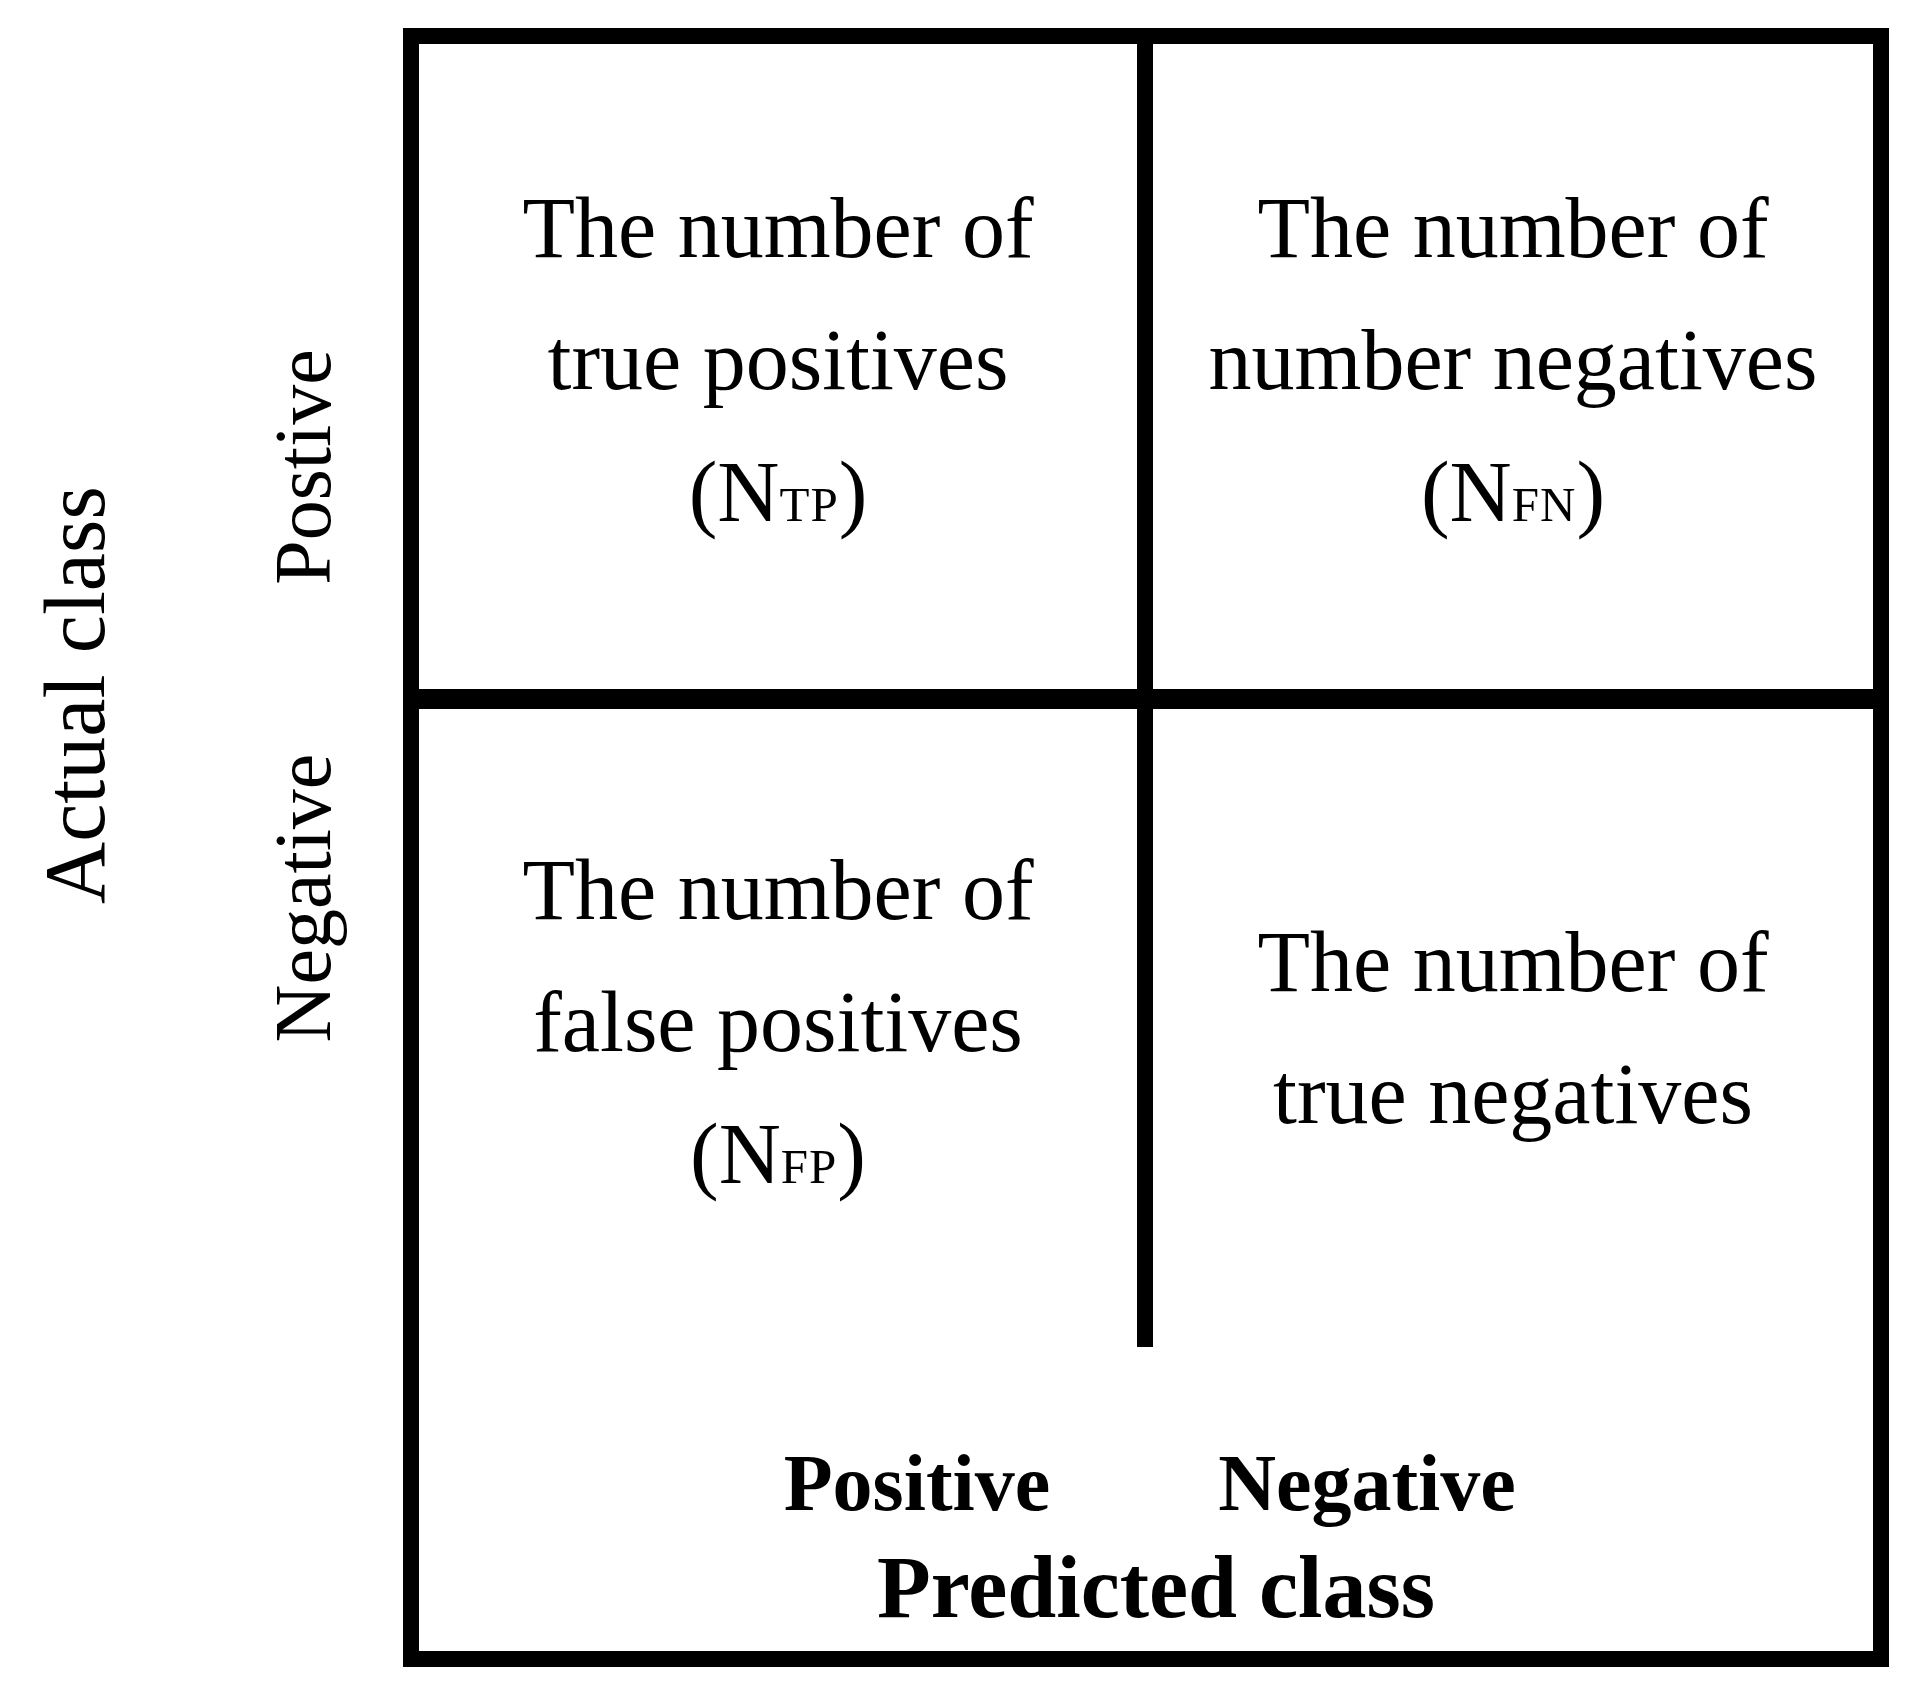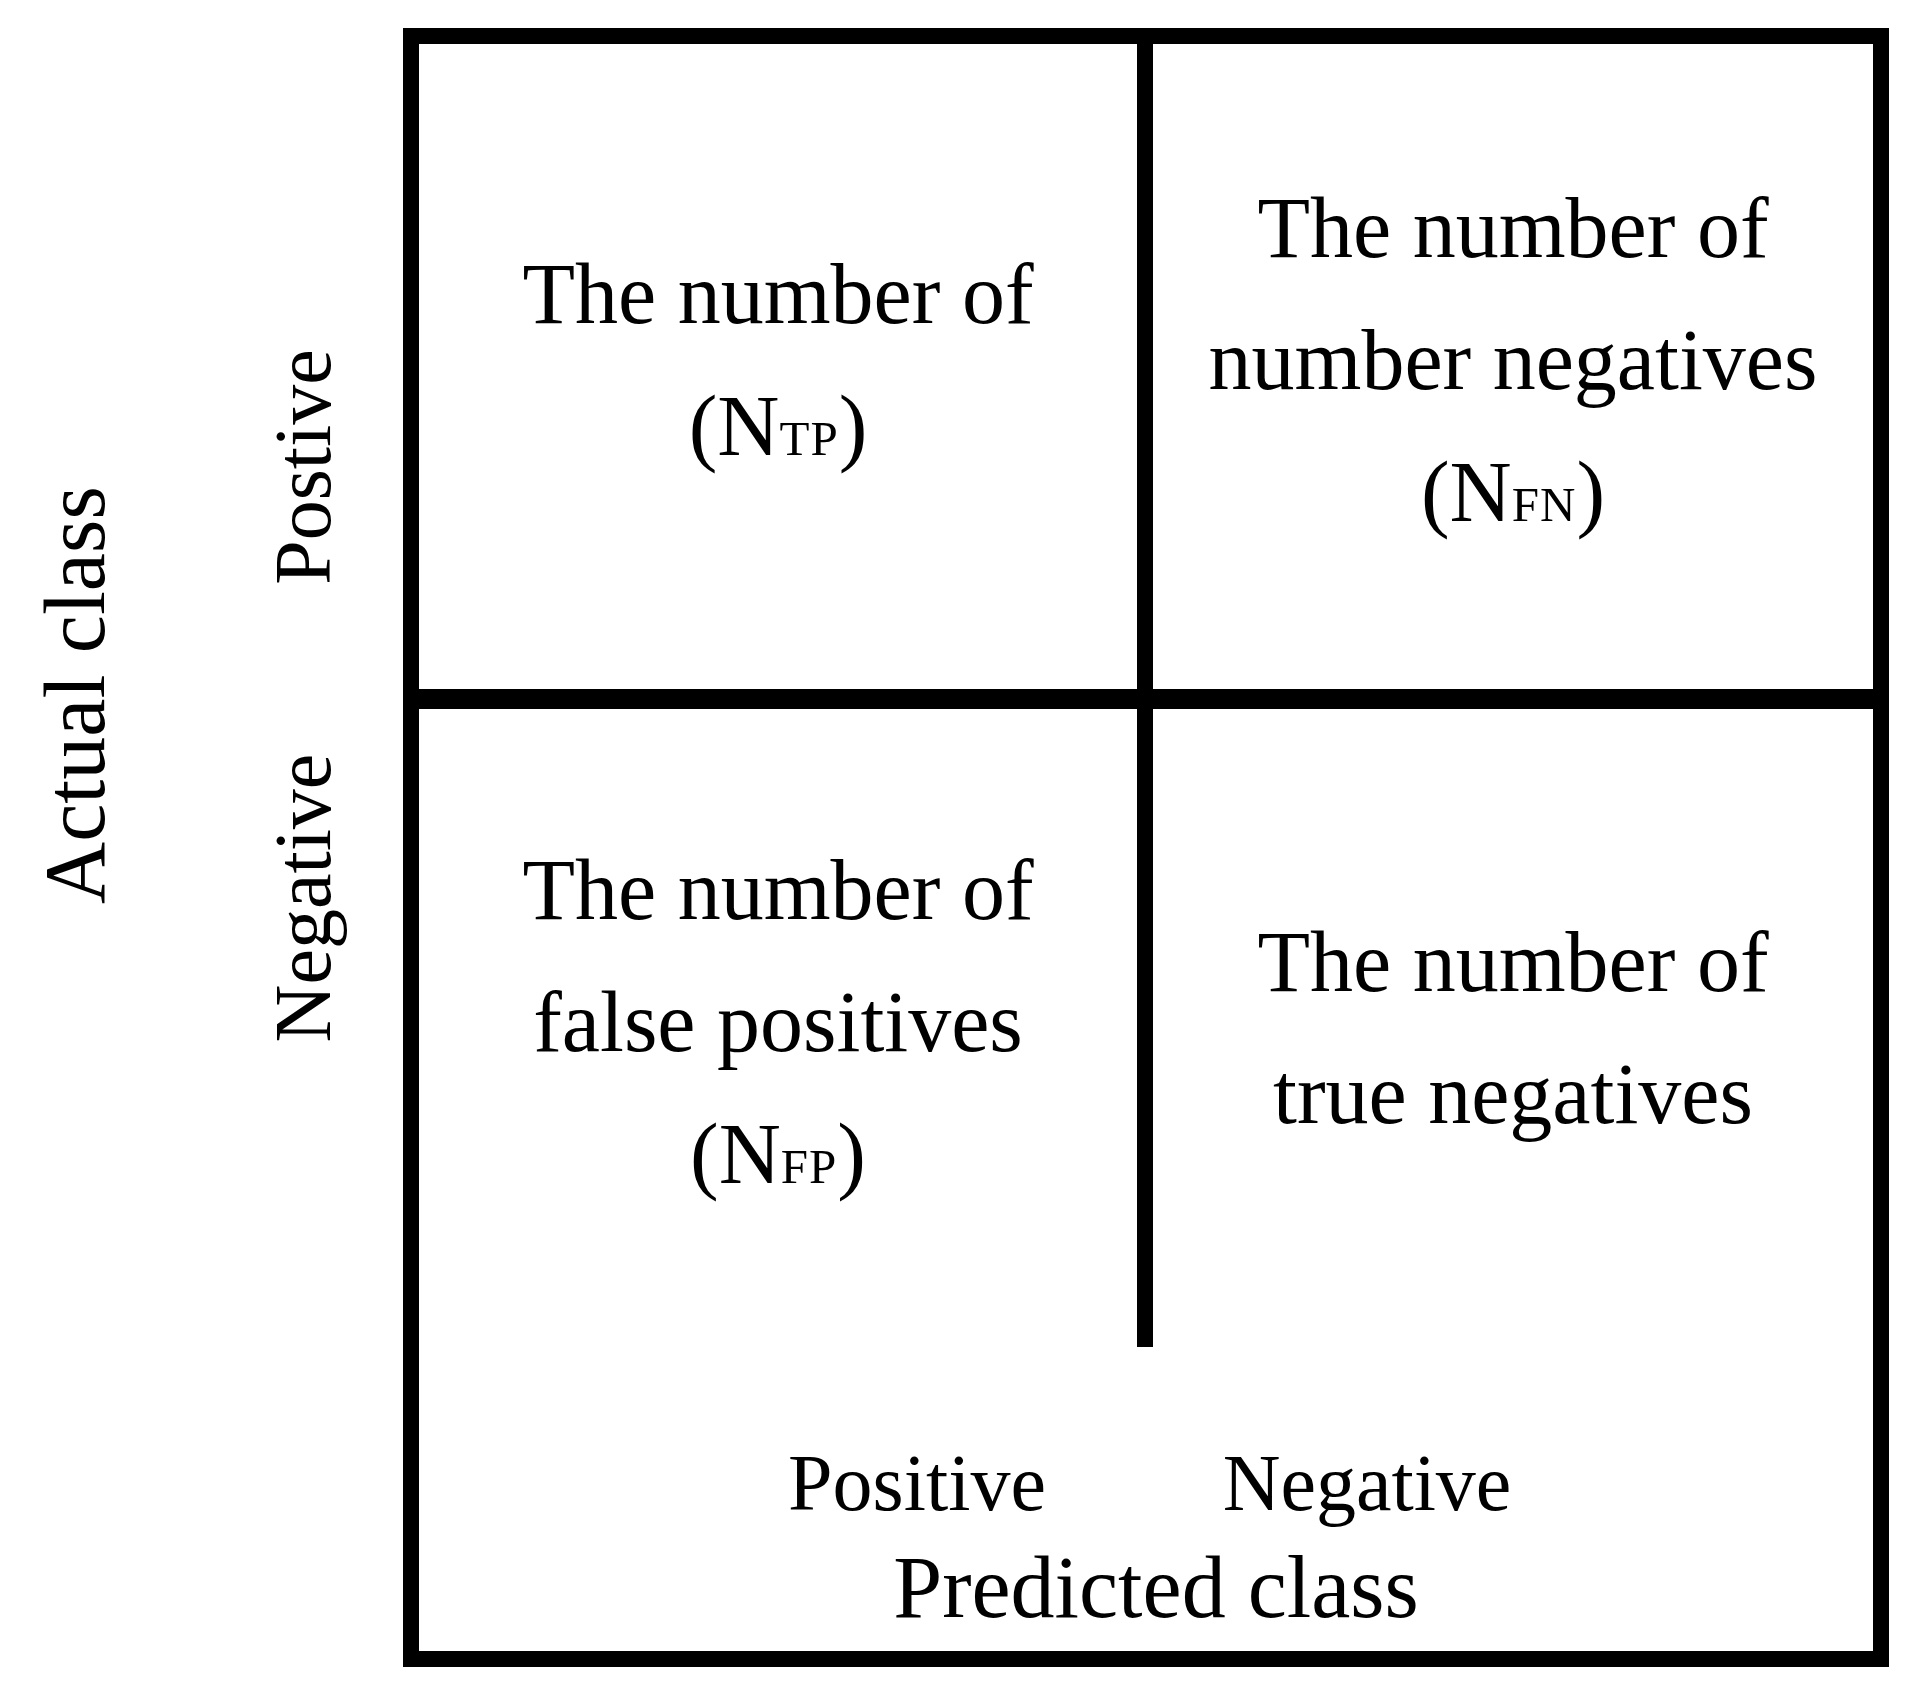--- a/index.html
+++ b/index.html
@@ -75,20 +75,21 @@
   .row-label-negative {
     left: 303px;
     top: 898px;
   }
   .h-label {
     position: absolute;
     white-space: nowrap;
     transform: translate(-50%, -50%);
     font-size: 80px;
     line-height: 1;
+    font-weight: bold;
   }
   .col-label-positive {
     left: 917px;
     top: 1483px;
   }
   .col-label-negative {
     left: 1367px;
     top: 1483px;
   }
   .axis-title-bottom {
@@ -99,20 +100,21 @@
 </style>
 </head>
 <body>
 
 <div class="matrix">
   <div class="vdiv"></div>
   <div class="hdiv"></div>
 
   <div class="cell cell-tp">
     <div>The number of</div>
+    <div>true positives</div>
     <div><span>(N</span><span class="subscript">TP</span><span>)</span></div>
   </div>
 
   <div class="cell cell-fn">
     <div>The number of</div>
     <div>number negatives</div>
     <div><span>(N</span><span class="subscript">FN</span><span>)</span></div>
   </div>
 
   <div class="cell cell-fp">

